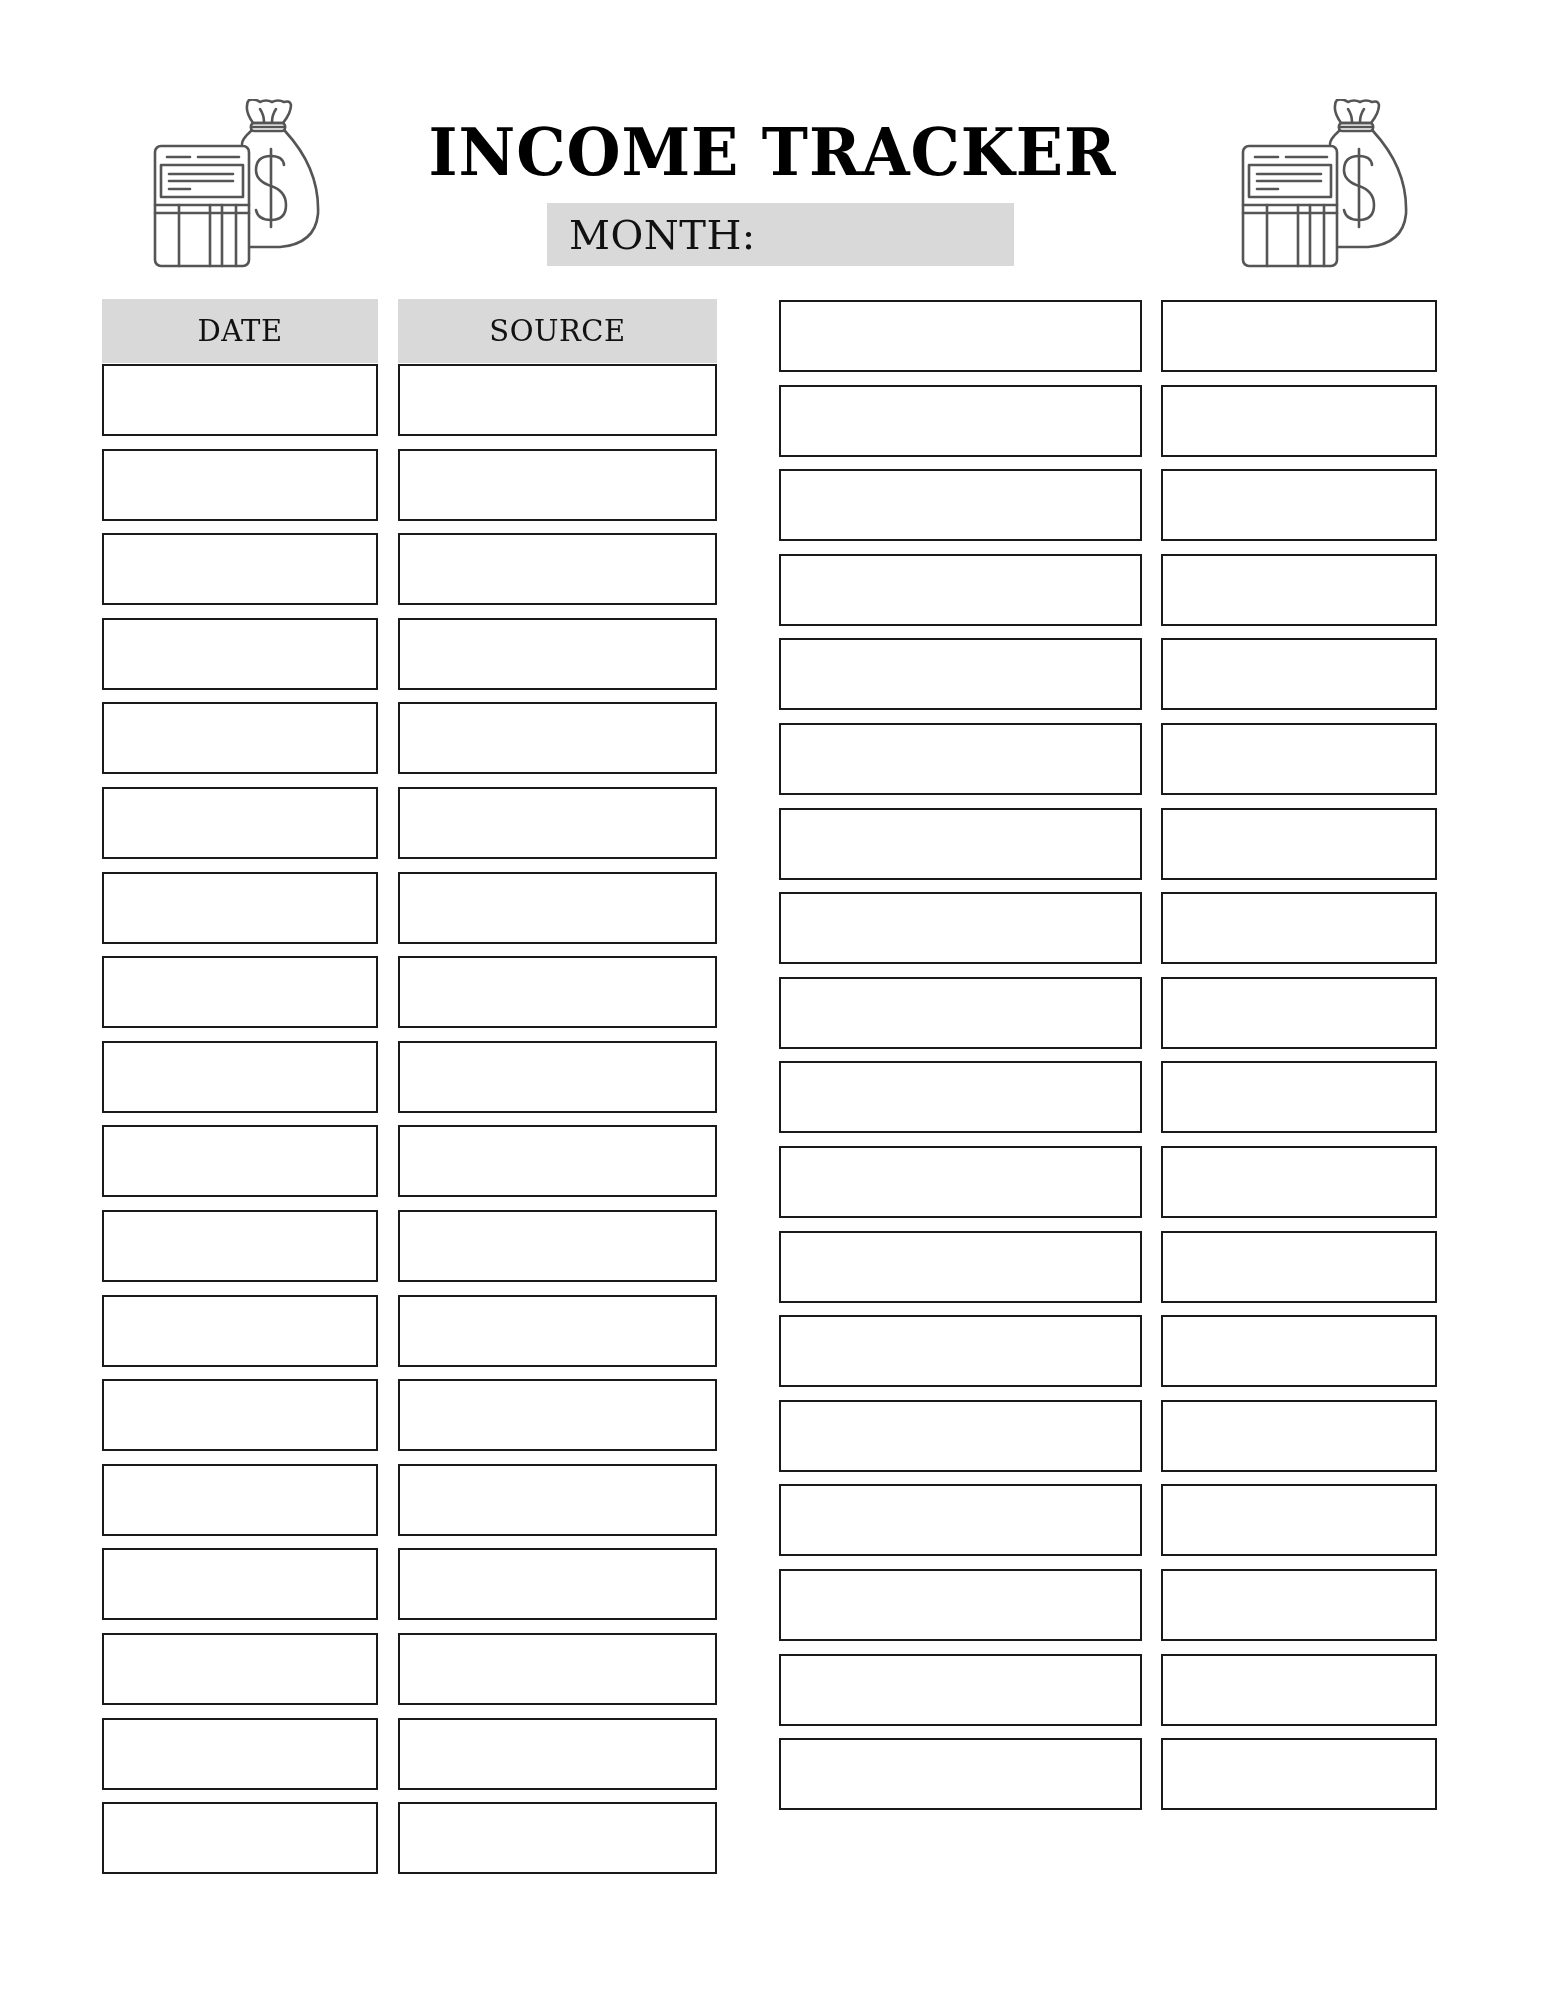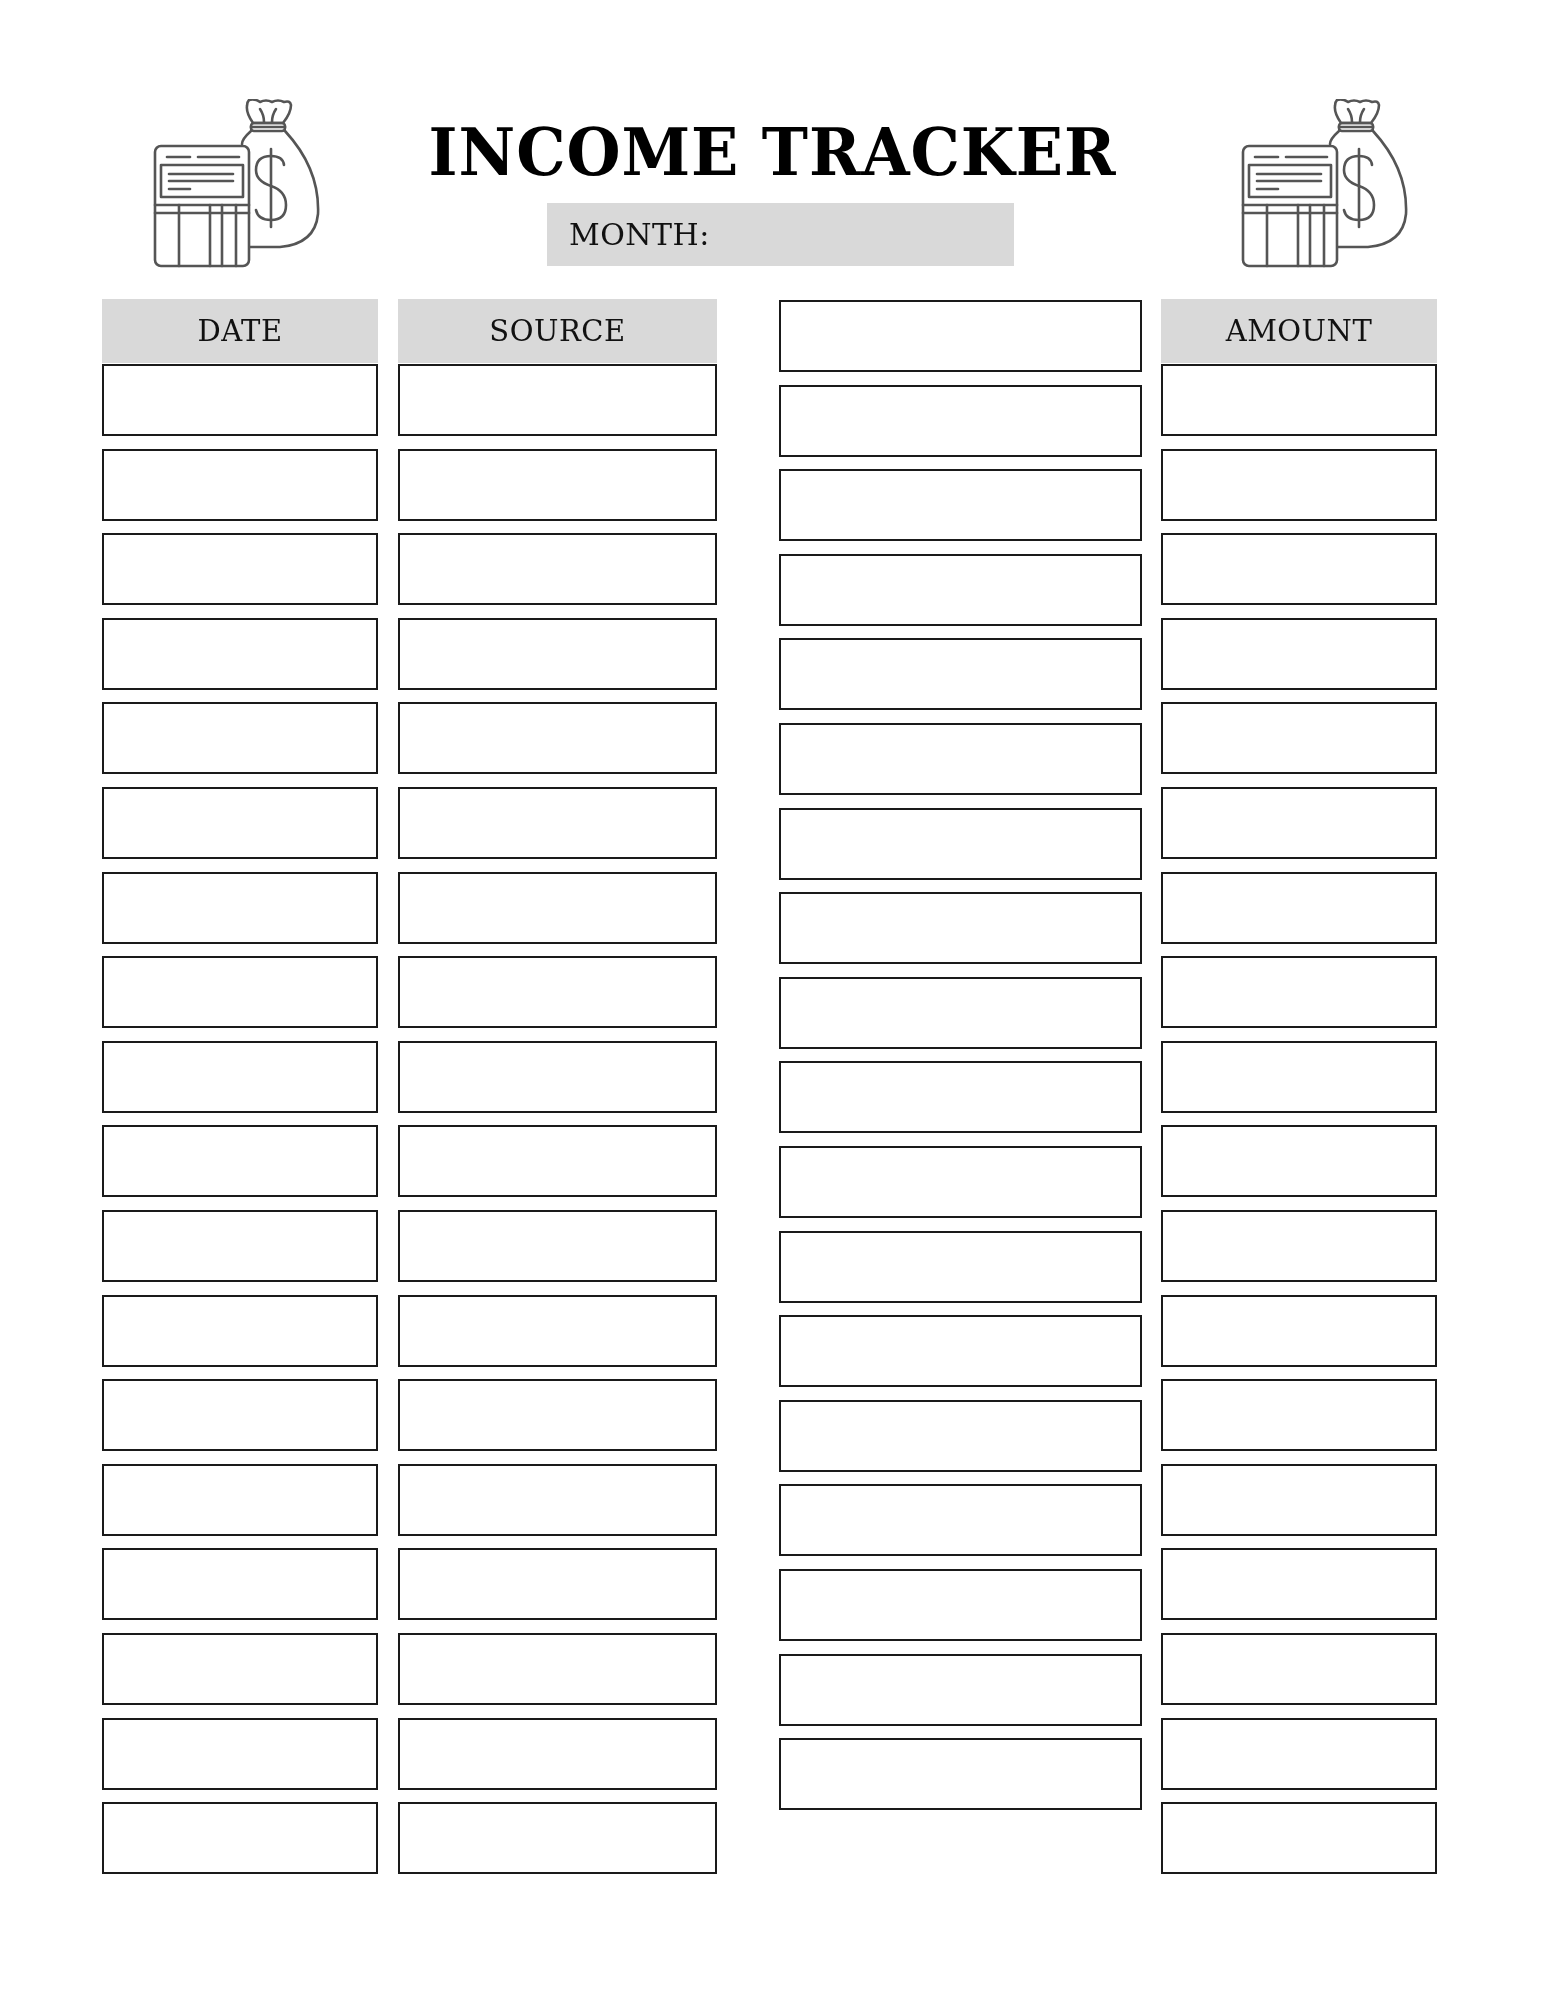--- a/index.html
+++ b/index.html
@@ -12,21 +12,21 @@
     position: absolute; left: 0; width: 1545px; top: 112px;
     text-align: center; font-family: "DejaVu Serif", serif; font-weight: bold;
     font-size: 66px; letter-spacing: 1px; color: #000; line-height: 80px;
     transform: scaleX(0.94);
   }
   .month-box {
     position: absolute; left: 547px; top: 203px; width: 467px; height: 63px;
     background: #d9d9d9; display: flex; align-items: center;
   }
   .month-label {
-    margin-left: 22px; font-family: "DejaVu Serif", serif; font-size: 30px;
+    margin-left: 22px; font-family: "DejaVu Serif", serif; font-size: 40px;
     color: #111; letter-spacing: 0.5px;
   }
   .col { position: absolute; top: 299px; }
   .col-date { left: 102px; width: 276px; }
   .col-source { left: 398px; width: 319px; }
   .col-description { left: 779px; width: 363px; }
   .col-amount { left: 1161px; width: 276px; }
   .col-header {
     height: 64px; background: #d9d9d9; display: flex; align-items: center;
     justify-content: center; font-family: "DejaVu Serif", serif; font-size: 29px;
@@ -164,21 +164,20 @@
       <div class="cell"></div>
       <div class="cell"></div>
       <div class="cell"></div>
       <div class="cell"></div>
       <div class="cell"></div>
       <div class="cell"></div>
       <div class="cell"></div>
     </div>
 </div>
 <div class="col col-amount">
-  <div class="col-header">AMOUNT</div>
   <div class="cells">
       <div class="cell first"></div>
       <div class="cell"></div>
       <div class="cell"></div>
       <div class="cell"></div>
       <div class="cell"></div>
       <div class="cell"></div>
       <div class="cell"></div>
       <div class="cell"></div>
       <div class="cell"></div>

